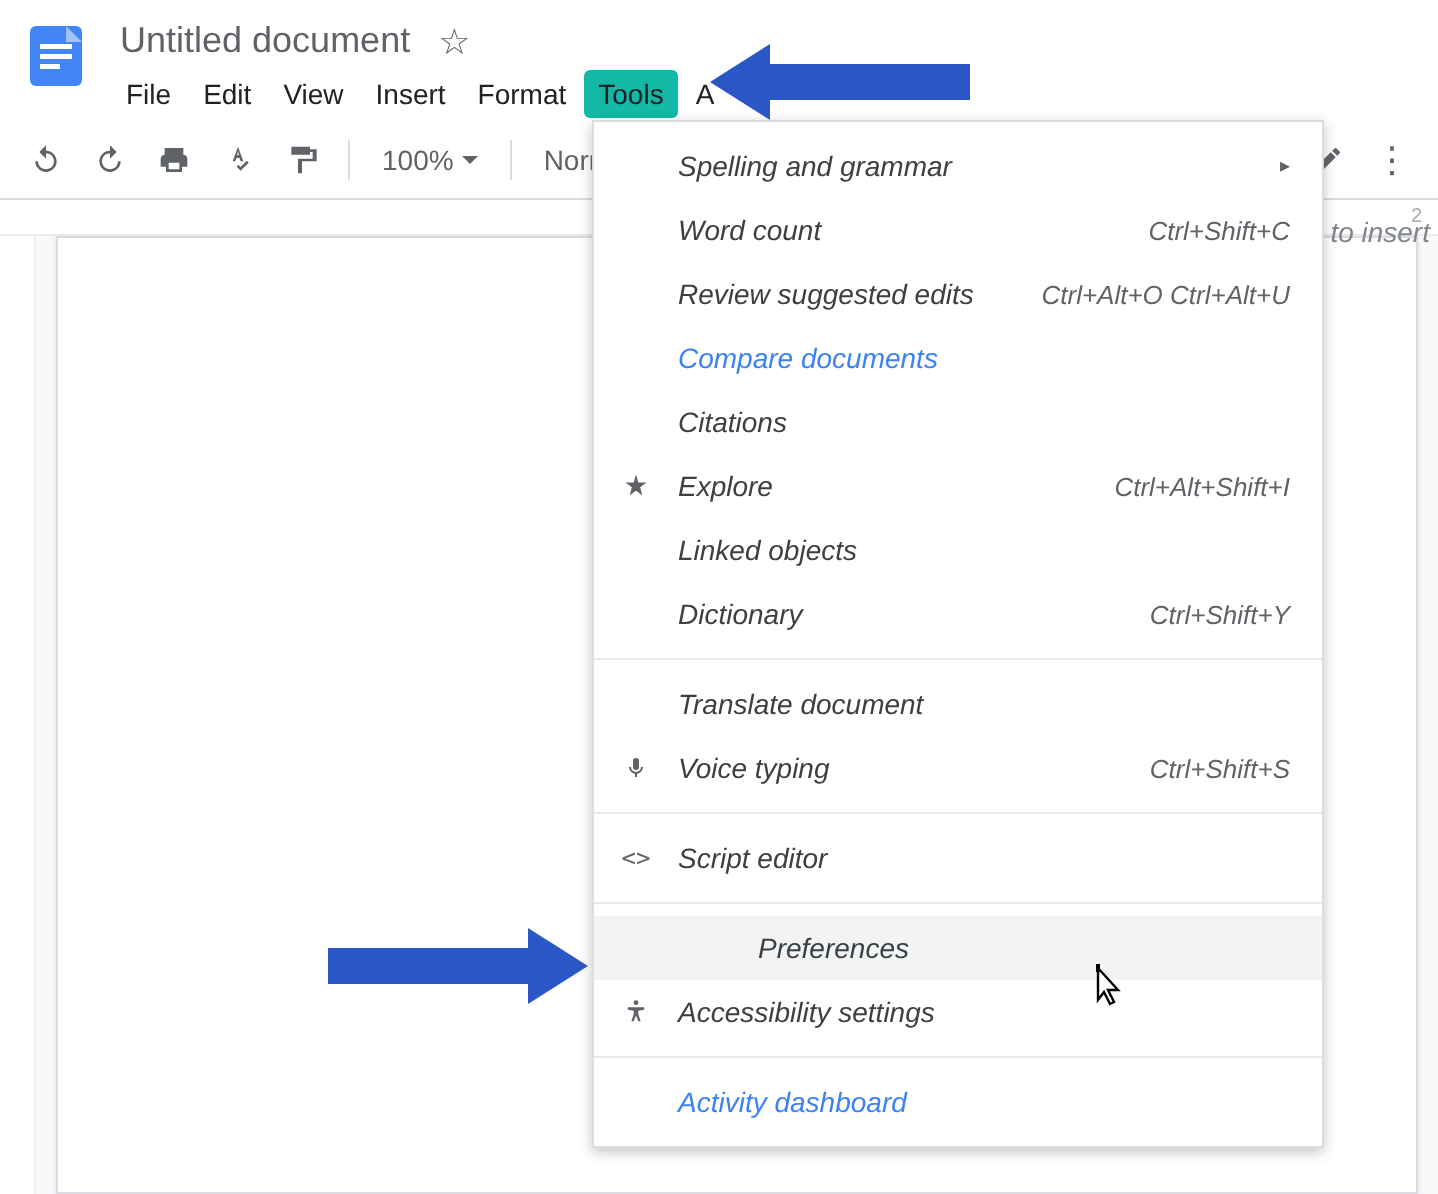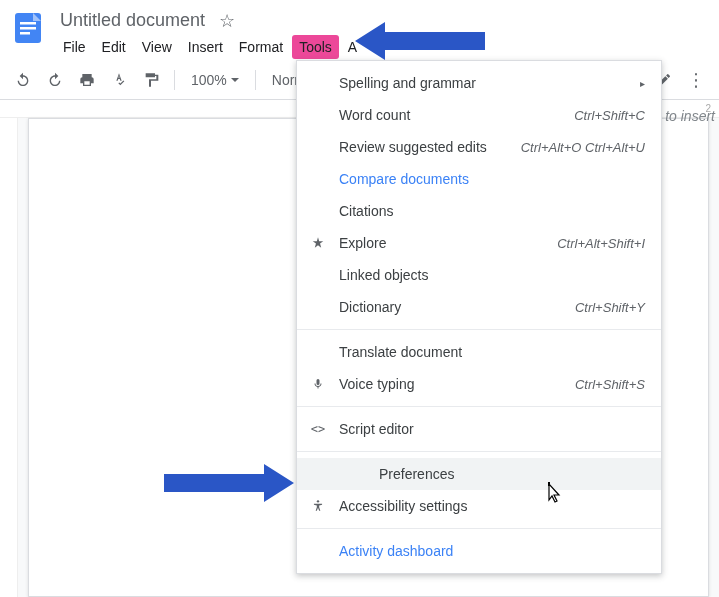--- a/index.html
+++ b/index.html
@@ -34,21 +34,21 @@
   }
   .star-icon { color: #5f6368; font-size: 18px; line-height: 1; }
   .menubar { display: flex; gap: 2px; margin-top: 2px; }
   .menu-item {
     padding: 4px 7px;
     font-size: 14px;
     color: #202124;
     border-radius: 3px;
     cursor: default;
   }
-  .menu-item.open { background: #ec4899; }
+  .menu-item.open { background: #14b8a6; }
   .toolbar {
     display: flex; align-items: center;
     padding: 4px 10px;
     border-bottom: 1px solid #dadce0;
     height: 40px;
     gap: 6px;
   }
   .tb-btn {
     width: 26px; height: 26px;
     display: flex; align-items: center; justify-content: center;
@@ -121,21 +121,21 @@
   }
   .dd-item.disabled { color: #3b82f6; }
   .dd-item.hover { background: #f1f3f4; gap: 40px; }
   .dd-icon {
     width: 22px; height: 20px;
     display: flex; align-items: center; justify-content: center;
     color: #5f6368;
     font-size: 14px;
     margin-right: 10px;
   }
-  .dd-label { flex: 1; }
+  .dd-label { flex: 1; font-style: italic; }
   .dd-shortcut { color: #5f6368; font-size: 13px; font-style: italic; }
   .dd-arrow { color: #5f6368; font-size: 10px; margin-left: 8px;}
   .dd-sep { height: 1px; background: #e8eaed; margin: 6px 0; }
   
   .big-arrow {
     position: absolute;
     z-index: 30;
   }
   .big-arrow svg { display: block; }
   

